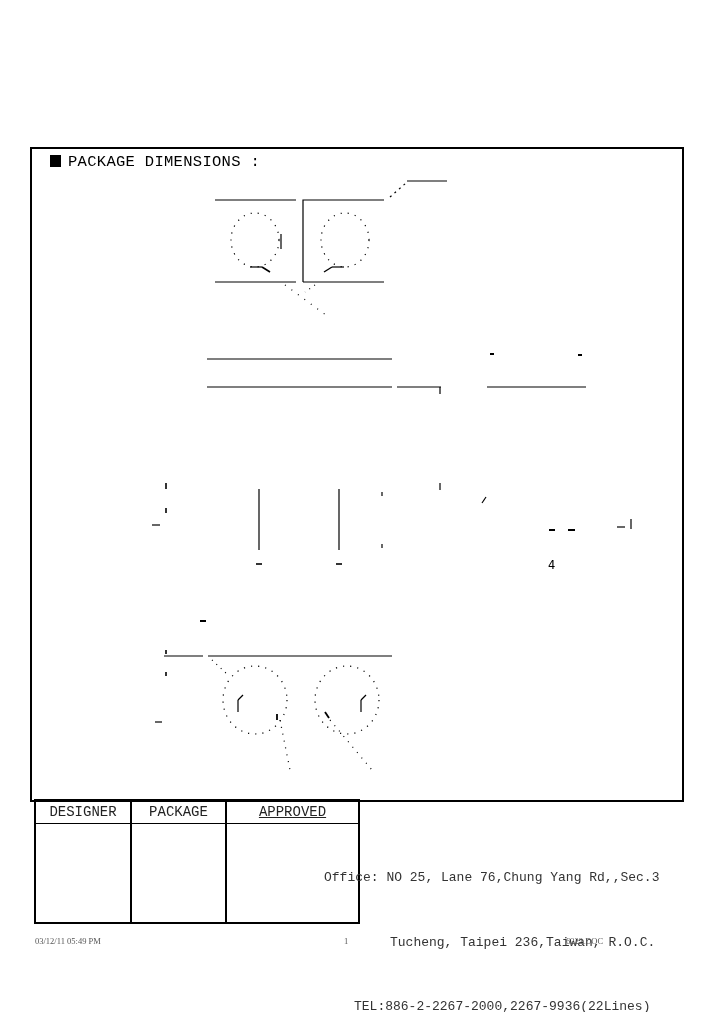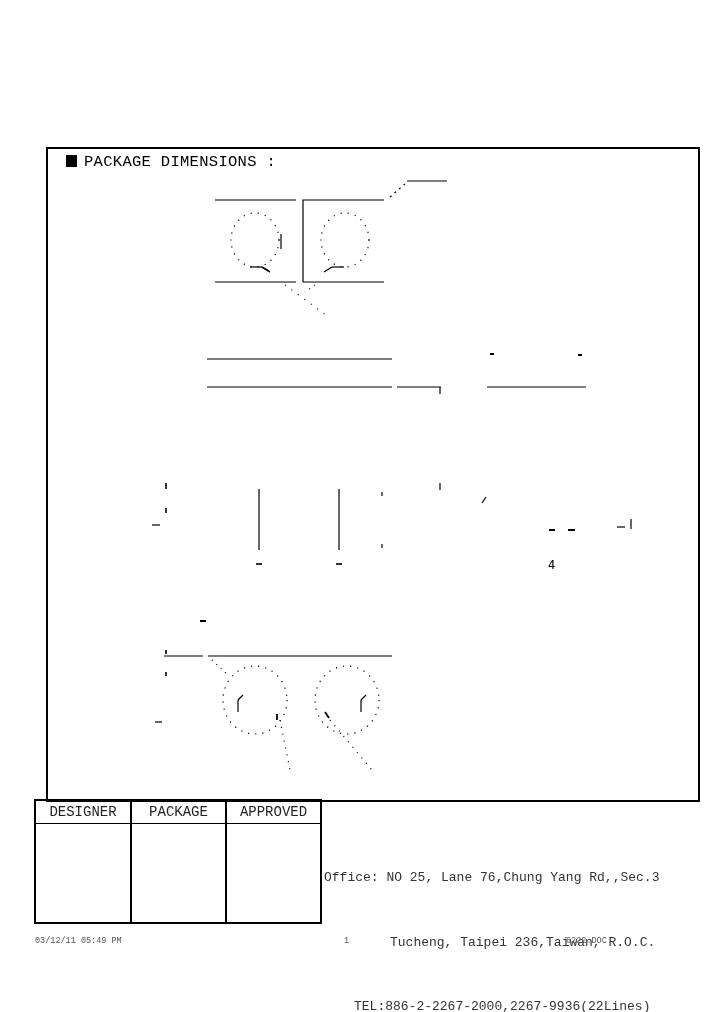--- a/index.html
+++ b/index.html
@@ -2,59 +2,59 @@
 <html><head>
   <meta charset="utf-8">
   <style>
     html, body { margin: 0; padding: 0; background: #ffffff; }
     body {
       width: 720px; height: 1012px; position: relative; overflow: hidden;
       font-family: "DejaVu Sans Mono", "Liberation Mono", monospace;
       color: #000;
     }
     .frame {
-      position: absolute; left: 46px; top: 147px; width: 650px; height: 651px;
+      position: absolute; left: 30px; top: 147px; width: 650px; height: 651px;
       border: 2px solid #000; box-sizing: content-box;
     }
     .title {
       position: absolute; left: 18px; top: 4px;
       font-family: "Liberation Mono", "DejaVu Sans Mono", monospace;
       font-size: 15.5px; letter-spacing: 0.3px; white-space: pre;
     }
     .title .bullet {
       display: inline-block; width: 11px; height: 12px; background: #000;
       margin-right: 7px; vertical-align: -1px;
     }
     svg.drawing { position: absolute; left: 0; top: 0; }
     .signoff {
-      position: absolute; left: 34px; top: 799px; width: 288px; height: 125px;
+      position: absolute; left: 34px; top: 799px; width: 326px; height: 125px;
       border: 2px solid #000; border-top: 2px solid #000; box-sizing: border-box;
       display: grid; grid-template-columns: 96px 95px 1fr; grid-template-rows: 23px 1fr;
     }
     .signoff .cell {
       border-right: 2px solid #000; box-sizing: border-box;
     }
-    .signoff .cell:nth-child(3n) { border-right: none; }
+    .signoff .cell:nth-child(3n) { border-right: none; text-decoration: underline; }
     .signoff .hdr {
       border-bottom: 1px solid #000;
       font-family: "Liberation Mono", "DejaVu Sans Mono", monospace;
       font-size: 14px; text-align: center; line-height: 22px; color: #222;
     }
     .address {
       position: absolute; left: 324px; top: 824px; width: 370px;
       font-family: "Liberation Mono", "DejaVu Sans Mono", monospace;
       font-size: 13px; color: #333; line-height: 21.5px; white-space: pre;
     }
     .address .l1 { padding-left: 0; }
     .address .l2 { padding-left: 66px; }
     .address .l3 { padding-left: 30px; }
     .address .l3 small { font-size: 13px; font-family: Liberation Mono, monospace; }
     .footer {
       position: absolute; top: 936px; font-size: 8.5px; color: #555;
-      font-family: Liberation Mono, monospace; white-space: pre;
+      font-family: Liberation Serif, serif; white-space: pre;
     }
   </style>
 </head>
 <body>
 
 <div class="frame">
   <div class="title"><span class="bullet"></span><span>PACKAGE DIMENSIONS :</span></div>
 </div>
 
 <svg class="drawing" width="720" height="1012" viewBox="0 0 720 1012">

